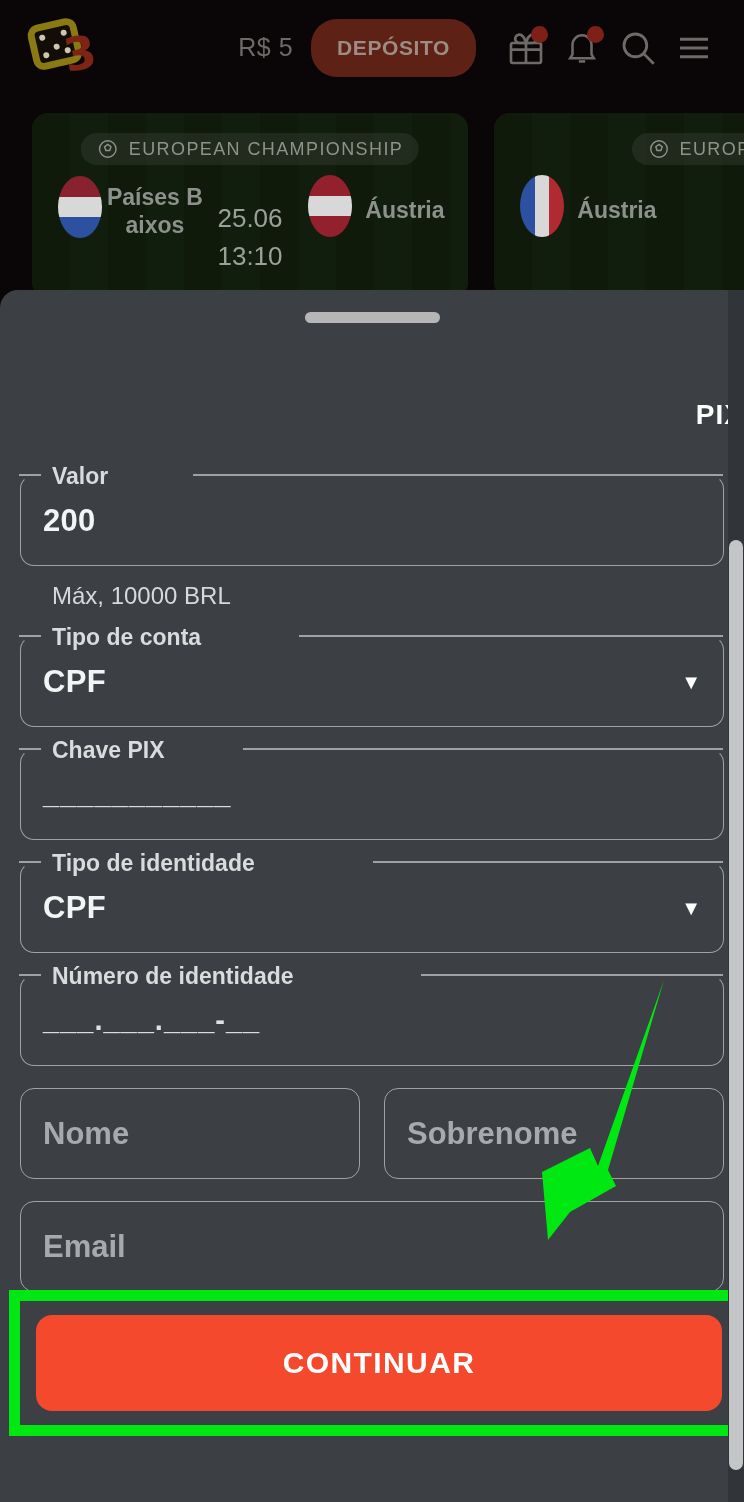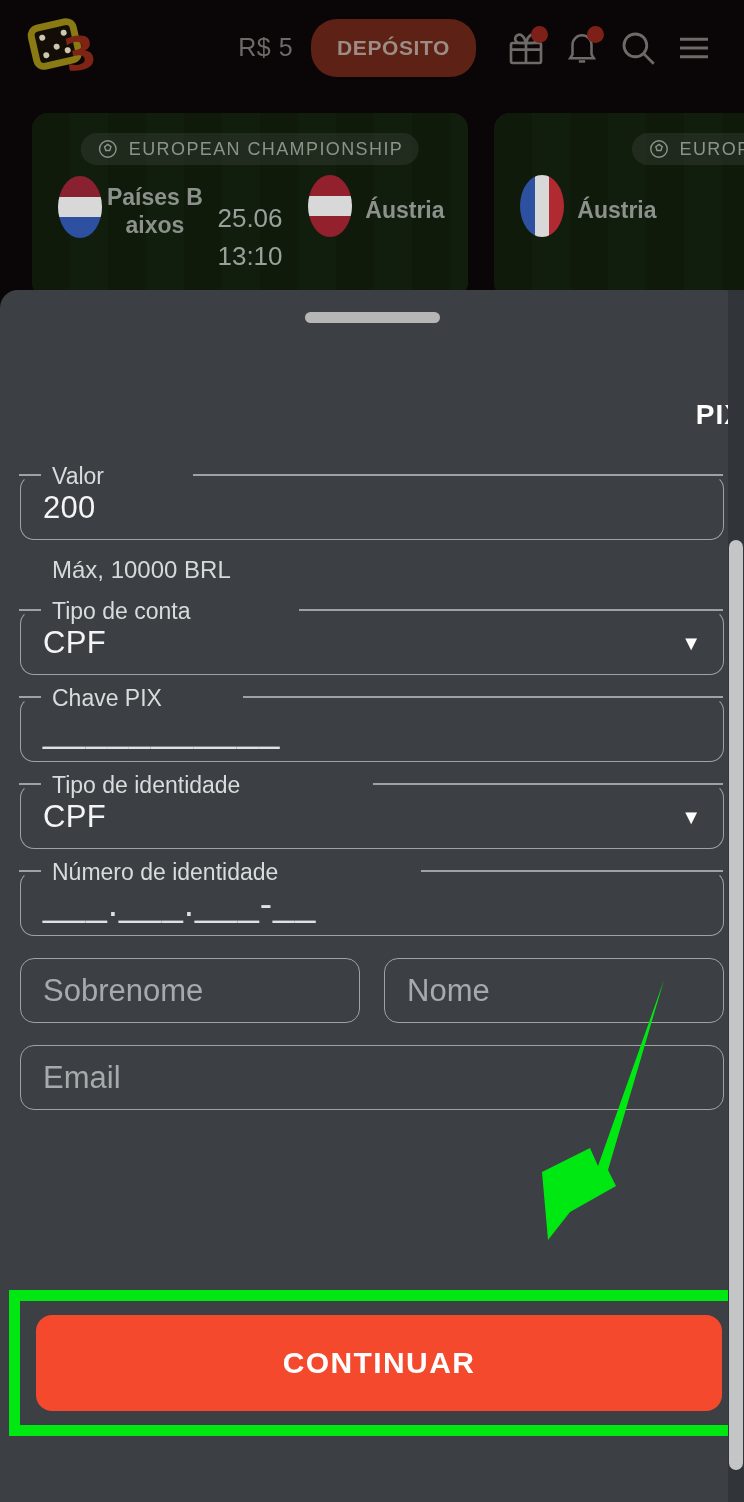--- a/index.html
+++ b/index.html
@@ -139,25 +139,26 @@
     margin-top:76px;
   }
 
   #form-area { padding:0 20px; margin-top:44px; }
 
   
   .field {
     position:relative;
     border:1.6px solid #9ea2a4;
     border-radius:14px;
-    height:65px;
+    height:91px;
     display:flex; align-items:center;
     padding:3px 22px;
     margin-bottom:22px;
     background:transparent;
+    font-weight:bold;
   }
   .field.notched { border-top-color:transparent; }
   .field .legend {
     position:absolute; top:-13px; left:22px;
     display:flex; align-items:center;
     pointer-events:none;
   }
   .field .legend .lg-text {
     color:#d9dcdd; font-size:23px; padding:0 9px;
     background:#3c4044; white-space:nowrap;
@@ -170,21 +171,21 @@
     position:absolute; top:-1.6px; right:-1.6px;
     height:1.6px; background:#9ea2a4;
   }
   .field-value {
     color:#f2f4f5; font-size:31px; letter-spacing:.3px;
   }
   .field-placeholder {
     color:#a6aaac; font-size:31px;
   }
   .mask-text {
-    color:#dfe2e3; font-size:37px; letter-spacing:1px;
+    color:#dfe2e3; font-size:29px; letter-spacing:1px;
     font-family:"Liberation Sans", sans-serif;
   }
   .select-caret {
     margin-left:auto; color:#ffffff; font-size:20px; line-height:1;
   }
   .helper-text {
     color:#d6d9da; font-size:24px;
     margin:-6px 0 26px 32px;
   }
 
@@ -393,24 +394,24 @@
       <span class="notch-left"></span>
       <span class="notch-right" style="left:400px; right:0;"></span>
       <span class="legend">
         <span class="lg-text">Número de identidade</span>
       </span>
       <span class="mask-text">___.___.___-__</span>
     </div>
 
     <div class="field-row">
       <div class="field">
+        <span class="field-placeholder">Nome</span>
+      </div>
+      <div class="field">
         <span class="field-placeholder">Sobrenome</span>
-      </div>
-      <div class="field">
-        <span class="field-placeholder">Nome</span>
       </div>
     </div>
 
     <div class="field">
       <span class="field-placeholder">Email</span>
     </div>
 
   </div>
 
   <div id="cta-wrap">

